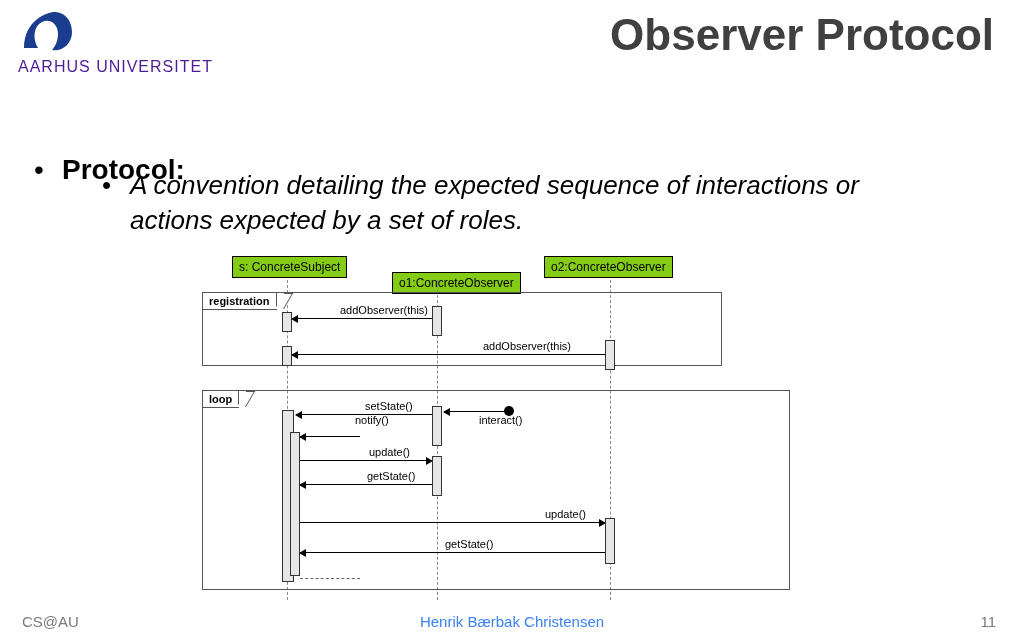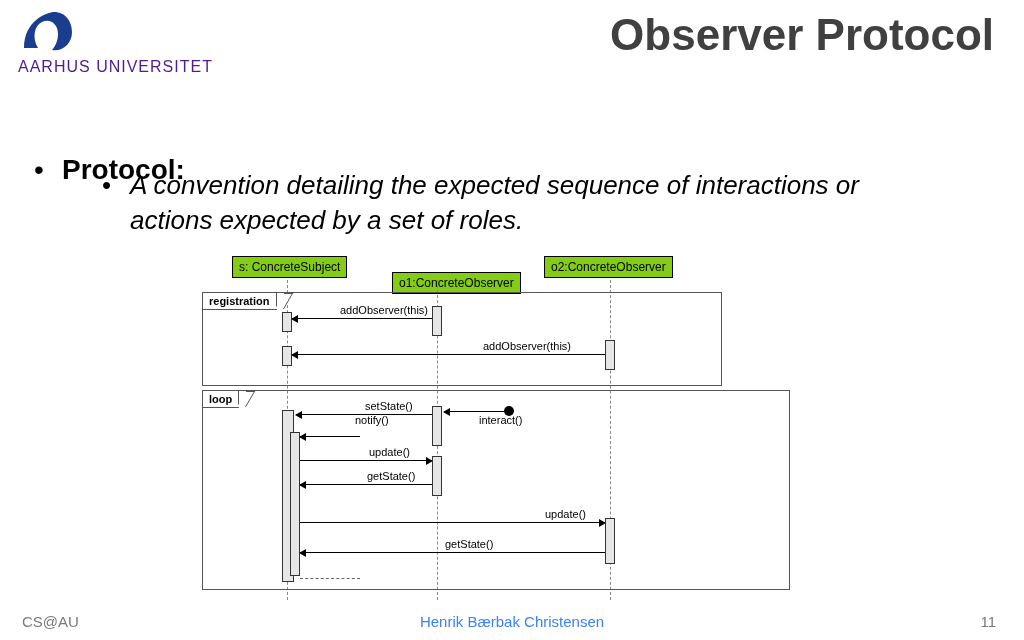--- a/index.html
+++ b/index.html
@@ -52,21 +52,21 @@
 <div class="diagram">
 
   <div class="diag-box" style="left:40px; top:0;">s: ConcreteSubject</div>
   <div class="diag-box" style="left:184px; top:16px;margin-left:16px;">o1:ConcreteObserver</div>
   <div class="diag-box" style="left:352px; top:0;">o2:ConcreteObserver</div>
 
   <div class="lifeline" style="left:95px;"></div>
   <div class="lifeline" style="left:245px;"></div>
   <div class="lifeline" style="left:418px;"></div>
 
-  <div class="frame" style="left:10px; top:36px; width:520px; height:94px;">
+  <div class="frame" style="left:10px; top:36px; width:520px; height:74px;">
     <div class="frame-label">registration</div>
   </div>
 
   <div class="actbar" style="left:90px; top:56px; height:20px;"></div>
   <div class="actbar" style="left:240px; top:50px; height:30px;"></div>
   <div class="actbar" style="left:90px; top:90px; height:20px;"></div>
   <div class="actbar" style="left:413px; top:84px; height:30px;"></div>
 
   <div class="msg-line arrow-l" style="left:100px; top:62px; width:140px;"></div>
   <div class="msg" style="left:125px; top:48px;">addObserver(this)</div>

